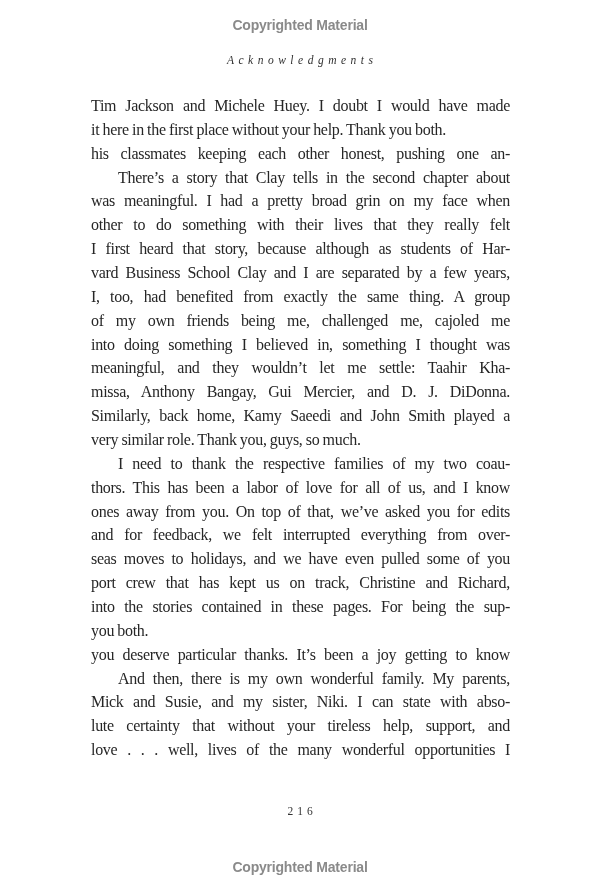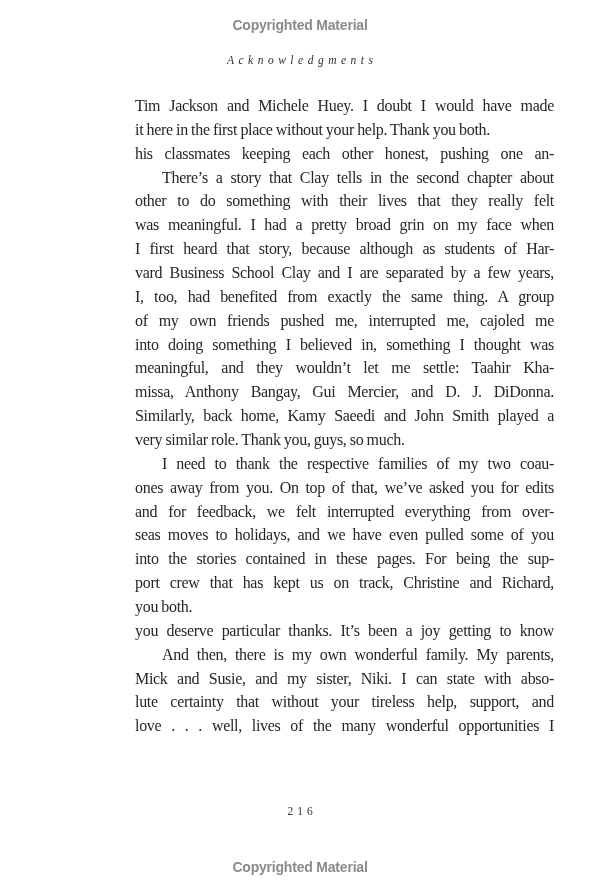--- a/index.html
+++ b/index.html
@@ -42,21 +42,20 @@
   }
   .body-block {
     position: absolute;
     left: 91px;
     top: 94px;
     width: 419px;
     color: #262626;
     font-size: 16px;
     letter-spacing: -0.3px;
     word-spacing: -0.5px;
-    margin-left: 44px;
   }
   .line {
     height: 23.87px;
     line-height: 23.87px;
     overflow: hidden;
     text-align: justify;
     white-space: normal;
   }
   
   .line.j::after {
@@ -85,37 +84,38 @@
 
   <div class="banner banner-top">Copyrighted Material</div>
 
   <div class="heading">Acknowledgments</div>
 
   <div class="body-block">
       <div class="line j">Tim Jackson and Michele Huey. I doubt I would have made</div>
       <div class="line">it here in the first place without your help. Thank you both.</div>
       <div class="line j">his classmates keeping each other honest, pushing one an-</div>
       <div class="line j indent">There’s a story that Clay tells in the second chapter about</div>
+      <div class="line j">was meaningful. I had a pretty broad grin on my face when</div>
       <div class="line j">other to do something with their lives that they really felt</div>
-      <div class="line j">was meaningful. I had a pretty broad grin on my face when</div>
       <div class="line j">I first heard that story, because although as students of Har-</div>
       <div class="line j">vard Business School Clay and I are separated by a few years,</div>
       <div class="line j">I, too, had benefited from exactly the same thing. A group</div>
-      <div class="line j">of my own friends pushed me, interrupted me, cajoled me</div>
+      <div class="line j">of my own friends being me, challenged me, cajoled me</div>
       <div class="line j">into doing something I believed in, something I thought was</div>
       <div class="line j">meaningful, and they wouldn’t let me settle: Taahir Kha-</div>
       <div class="line j">missa, Anthony Bangay, Gui Mercier, and D. J. DiDonna.</div>
       <div class="line j">Similarly, back home, Kamy Saeedi and John Smith played a</div>
       <div class="line">very similar role. Thank you, guys, so much.</div>
       <div class="line j indent">I need to thank the respective families of my two coau-</div>
+      <div class="line j">thors. This has been a labor of love for all of us, and I know</div>
       <div class="line j">ones away from you. On top of that, we’ve asked you for edits</div>
       <div class="line j">and for feedback, we felt interrupted everything from over-</div>
       <div class="line j">seas moves to holidays, and we have even pulled some of you</div>
+      <div class="line j">port crew that has kept us on track, Christine and Richard,</div>
       <div class="line j">into the stories contained in these pages. For being the sup-</div>
-      <div class="line j">port crew that has kept us on track, Christine and Richard,</div>
       <div class="line">you both.</div>
       <div class="line j">you deserve particular thanks. It’s been a joy getting to know</div>
       <div class="line j indent">And then, there is my own wonderful family. My parents,</div>
       <div class="line j">Mick and Susie, and my sister, Niki. I can state with abso-</div>
       <div class="line j">lute certainty that without your tireless help, support, and</div>
       <div class="line j">love . . . well, lives of the many wonderful opportunities I</div>
     </div>
 
   <div class="page-number">216</div>
 

